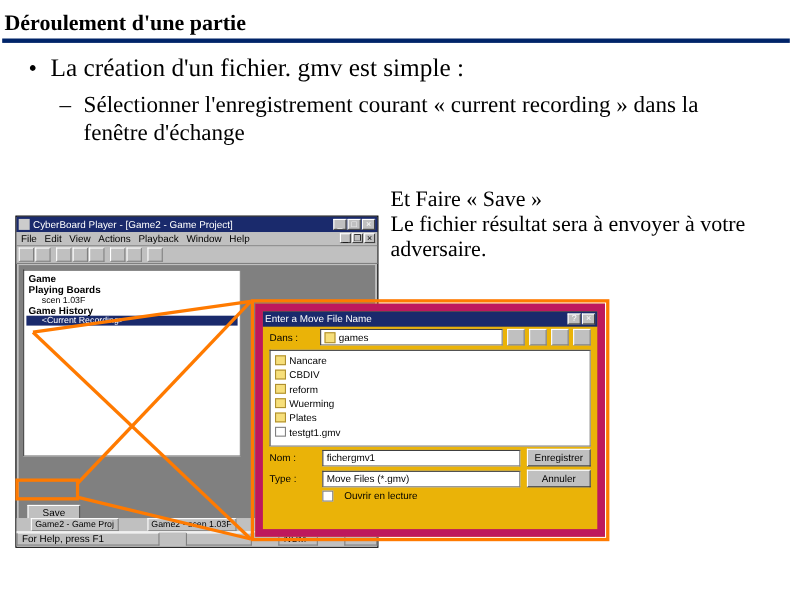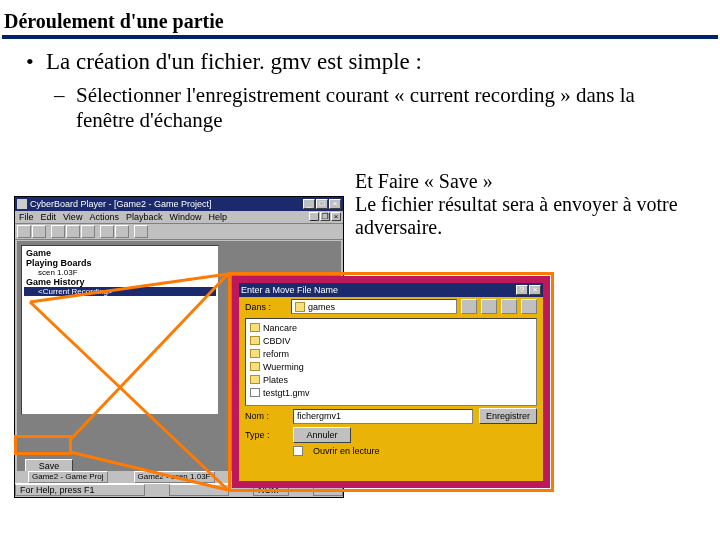--- a/index.html
+++ b/index.html
@@ -308,20 +308,23 @@
   <div class="bottom">
     <div class="brow">
       <div class="label">Nom :</div>
       <div class="input">
           <span>fichergmv1</span>
         </div>
       <div class="btn">Enregistrer</div>
     </div>
     <div class="brow">
       <div class="label">Type :</div>
+      <div class="input">
+          <span>Move Files (*.gmv)</span>
+        </div>
       <div class="btn">Annuler</div>
     </div>
     <div class="brow" style="padding-left:48px;">
       <div class="check"></div>
       <span>Ouvrir en lecture</span>
     </div>
   </div>
 </div>
 
 <div class="callout-box co1"></div>

